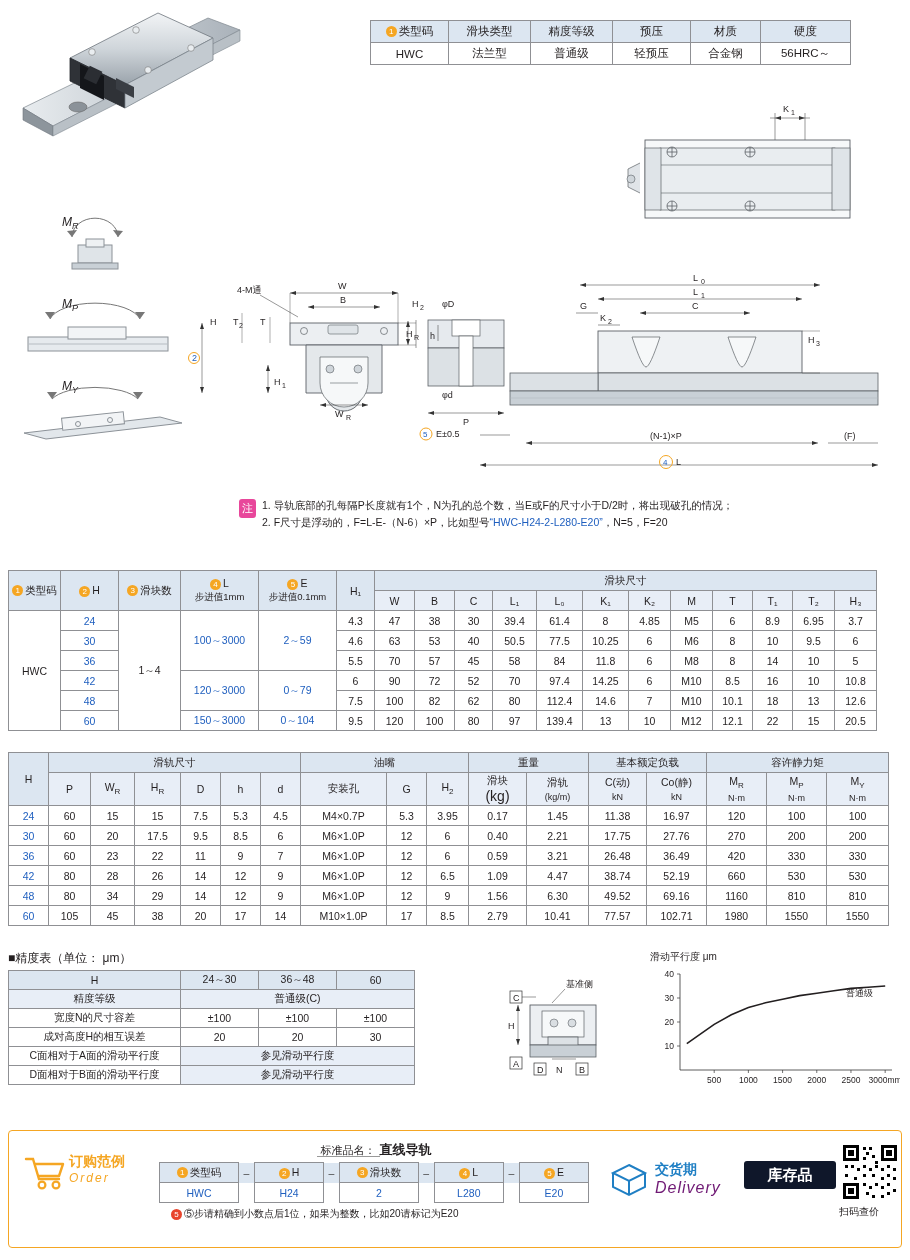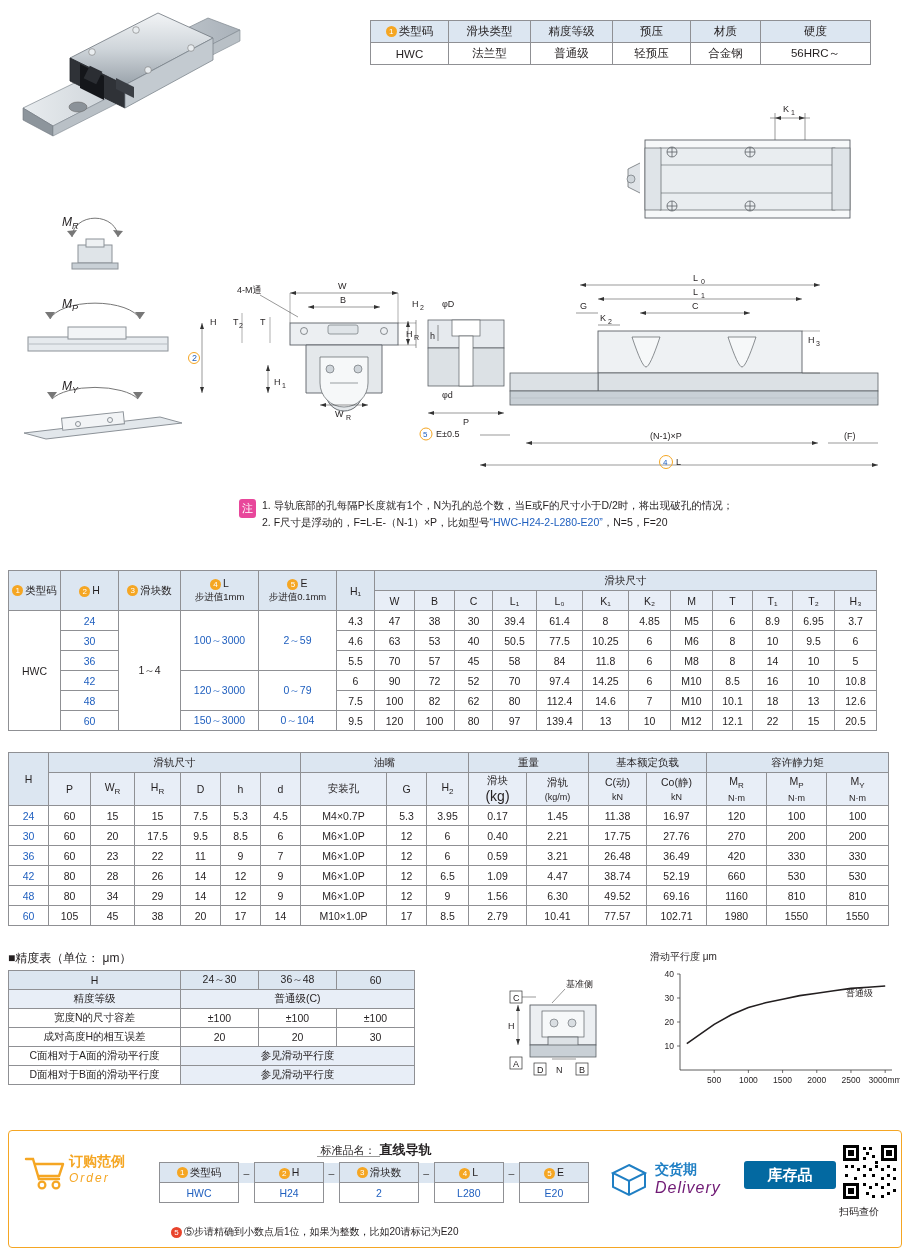--- a/index.html
+++ b/index.html
@@ -64,25 +64,25 @@
 
   
   #chart-wrap { position:absolute; left:650px; top:950px; width:250px; height:145px; }
   #chart-title { font-size:10px; margin-bottom:2px; }
 
   
   #order-box { position:absolute; left:8px; top:1130px; width:894px; height:118px; border:1.5px solid #f5a623; border-radius:4px; }
   #order-left { position:absolute; left:14px; top:22px; width:120px; }
   #order-mid { position:absolute; left:150px; top:10px; width:430px; }
   #order-table td { height:20px; font-size:10.5px; }
-  #order-note { position:absolute; left:150px; top:94px; font-size:10px;padding-left:12px; }
+  #order-note { position:absolute; left:150px; top:76px; font-size:10px;padding-left:12px; }
   #delivery { position:absolute; left:600px; top:30px; width:120px; }
   #stock-badge {
     position:absolute; left:735px; top:30px; width:92px; height:28px;
-    background:#0369a1; color:#fff; font-size:15px; font-weight:bold;
+    background:#0f172a; color:#fff; font-size:15px; font-weight:bold;
     text-align:center; line-height:28px; border-radius:3px;
   }
   #qr { position:absolute; left:832px; top:12px; width:58px; height:58px; }
   #qr-label { position:absolute; left:812px; top:74px; width:58px; text-align:right; font-size:10px; }
   .sep { color:#444; font-size:12px; }
 </style>
 </head>
 <body>
 
 <div id="top-region">
@@ -119,21 +119,21 @@
   </svg>
 
   <table id="spec-table">
     <tbody>
         <tr class="hdr">
       <td style="width:78px"><span class="num-badge">1</span><span>类型码</span></td>
       <td style="width:82px">滑块类型</td>
       <td style="width:82px">精度等级</td>
       <td style="width:78px">预压</td>
       <td style="width:70px">材质</td>
-      <td style="width:110px">硬度</td>
+      <td style="width:90px">硬度</td>
     </tr>
     <tr>
       <td>HWC</td>
       <td>法兰型</td>
       <td>普通级</td>
       <td>轻预压</td>
       <td>合金钢</td>
       <td>56HRC～</td>
     </tr>
   </tbody>
@@ -330,21 +330,21 @@
       <circle cx="486" cy="197" r="6.5" fill="none" stroke="#f5a623" stroke-width="1"></circle>
       <text x="483" y="200" font-size="8" fill="#1f5fbf">4</text>
       <text x="496" y="200">L</text>
     </g>
   </svg>
 
   <div id="notes">
     <div class="pin">注</div>
     <div>1. 导轨底部的孔每隔P长度就有1个，N为孔的总个数，当E或F的尺寸小于D/2时，将出现破孔的情况；</div>
     <div>
-      <span>2. F尺寸是浮动的，F=L-E-（N-1）×P，比如型号</span><span class="blue">“HWC-H24-2-L280-E20”</span><span>，N=5，F=20</span>
+      <span>2. F尺寸是浮动的，F=L-E-（N-6）×P，比如型号</span><span class="blue">“HWC-H24-2-L280-E20”</span><span>，N=5，F=20</span>
     </div>
   </div>
 </div>
 
 <table id="dim-table">
   <tbody>
       <tr class="hdr">
     <td rowspan="2" style="width:52px"><span class="num-badge">1</span><span>类型码</span></td>
     <td rowspan="2" style="width:58px"><span class="num-badge">2</span><span>H</span></td>
     <td rowspan="2" style="width:62px"><span class="num-badge">3</span><span>滑块数</span></td>

